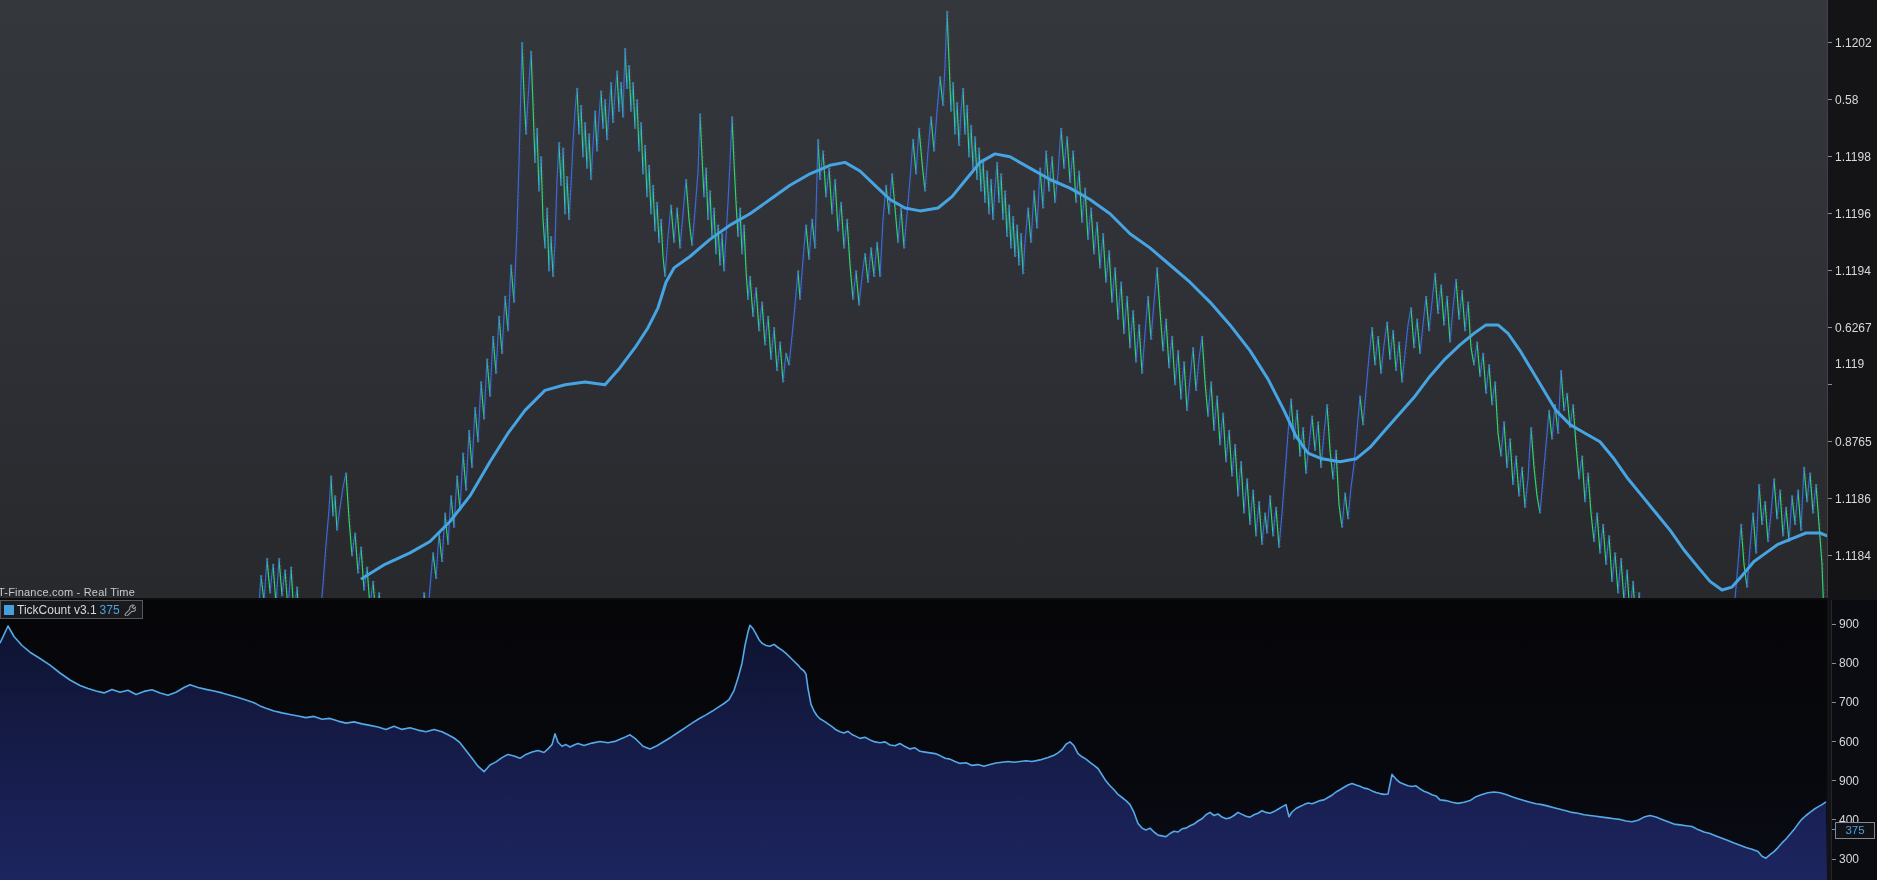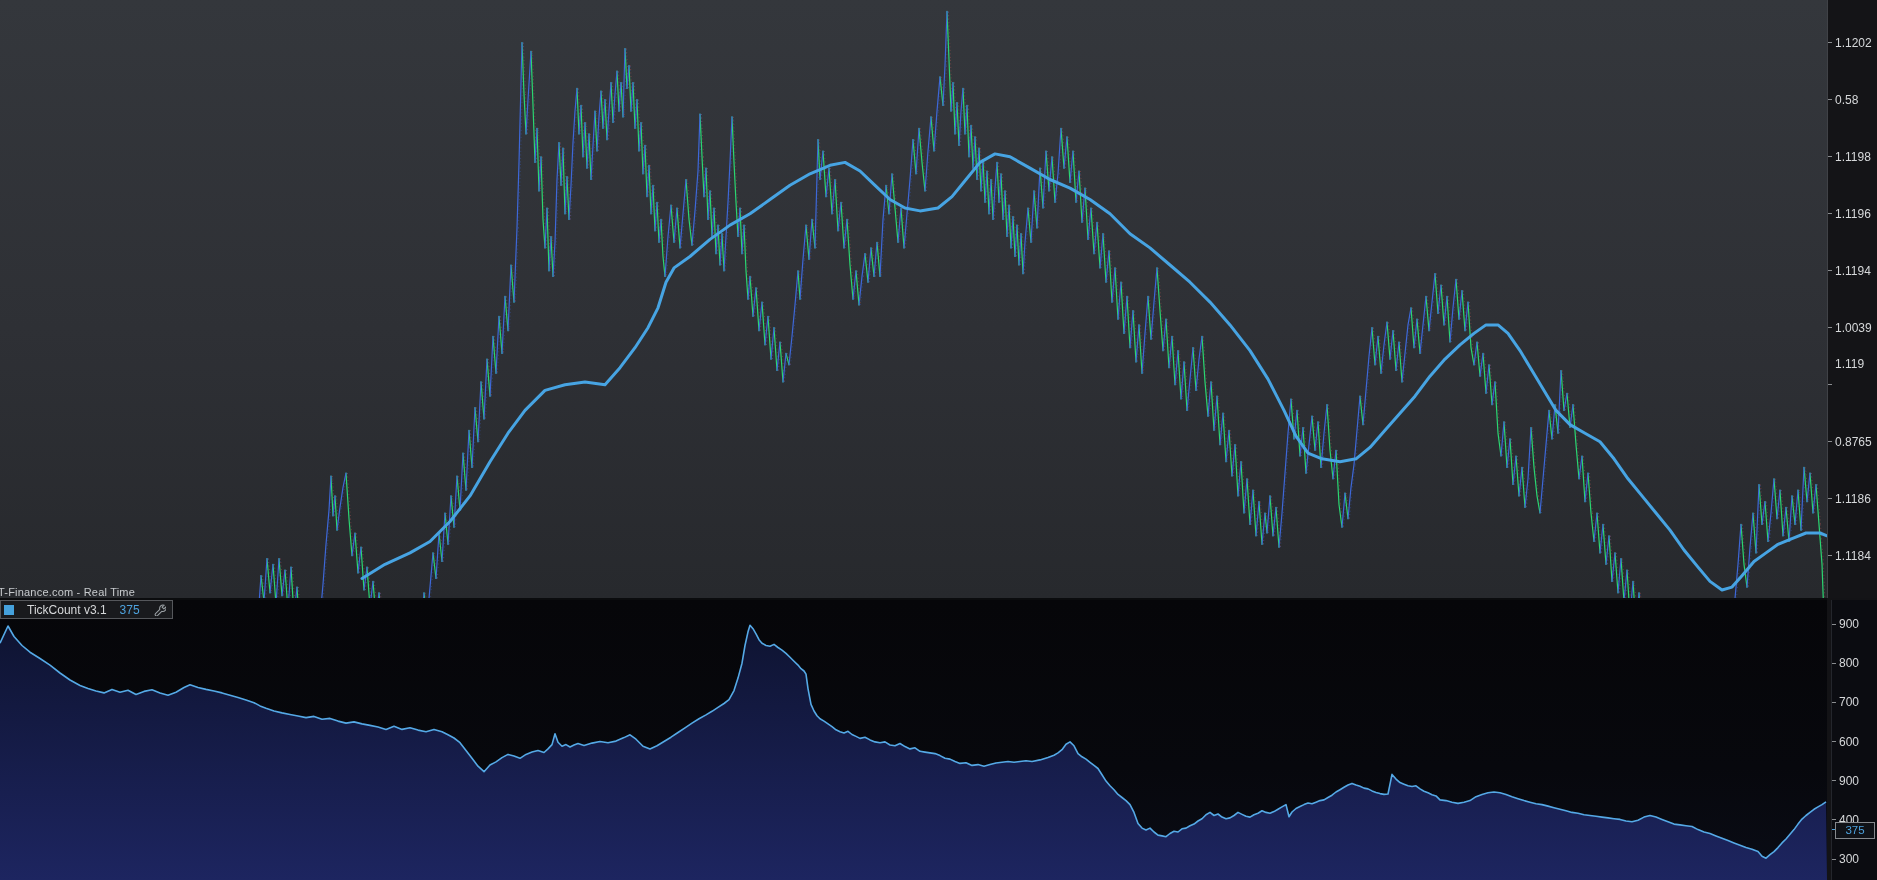--- a/index.html
+++ b/index.html
@@ -12,21 +12,21 @@
   #watermark{position:absolute;left:-2px;top:586px;font-size:11px;color:#c7cacd;
     letter-spacing:.2px;white-space:nowrap;z-index:5;}
   
   #divider{position:absolute;left:0;top:598px;width:1827px;height:2px;background:#0b0c0e;z-index:6;}
   
   #tick-panel{position:absolute;left:0;top:600px;width:1827px;height:280px;overflow:hidden;
     background:linear-gradient(180deg,#060609 0%,#07080d 60%,#0a0c16 100%);}
   #tick-svg{position:absolute;left:0;top:0;}
   
   #indicator-legend{position:absolute;left:0;top:0;height:17px;display:flex;align-items:center;
-    gap:13px;padding:0 6px 0 3px;background:#191a1d;border:1px solid #55575b;z-index:7;}
+    gap:3px;padding:0 6px 0 3px;background:#191a1d;border:1px solid #55575b;z-index:7;}
   #indicator-swatch{width:10px;height:10px;background:#45a1dc;}
   #indicator-title{font-size:12px;color:#d6d8da;white-space:nowrap;}
   #indicator-value{font-size:12px;color:#4da2dd;}
   .wrench{display:inline-flex;align-items:center;}
   
   #axis-col{position:absolute;left:1827px;top:0;width:50px;height:880px;background:#131316;padding-left:36px;}
   #price-axis{position:absolute;left:0;top:0;width:50px;height:598px;background:#141417;
     border-left:1px solid #404247;}
   #tick-axis{position:absolute;left:4px;top:600px;width:50px;height:280px;background:#0b0c11;
     border-left:1px solid #24262c;}
@@ -84,21 +84,21 @@
         <div class="axlab" style="top: 35.75px;">1.1202</div>
         <div class="axtick" style="top: 99.25px;"></div>
         <div class="axlab" style="top: 92.75px;">0.58</div>
         <div class="axtick" style="top: 156.25px;"></div>
         <div class="axlab" style="top: 149.75px;">1.1198</div>
         <div class="axtick" style="top: 213.25px;"></div>
         <div class="axlab" style="top: 206.75px;">1.1196</div>
         <div class="axtick" style="top: 270.25px;"></div>
         <div class="axlab" style="top: 263.75px;">1.1194</div>
         <div class="axtick" style="top: 327.25px;"></div>
-        <div class="axlab" style="top: 320.75px;">1.0039</div>
+        <div class="axlab" style="top: 320.75px;">0.6267</div>
         <div class="axtick" style="top: 384.25px;"></div>
         <div class="axlab" style="top: 357px;">1.119</div>
         <div class="axtick" style="top: 441.25px;"></div>
         <div class="axlab" style="top: 434.75px;">0.8765</div>
         <div class="axtick" style="top: 498.25px;"></div>
         <div class="axlab" style="top: 491.75px;">1.1186</div>
         <div class="axtick" style="top: 555.25px;"></div>
         <div class="axlab" style="top: 548.75px;">1.1184</div>
       </div>
     <div id="tick-axis">

